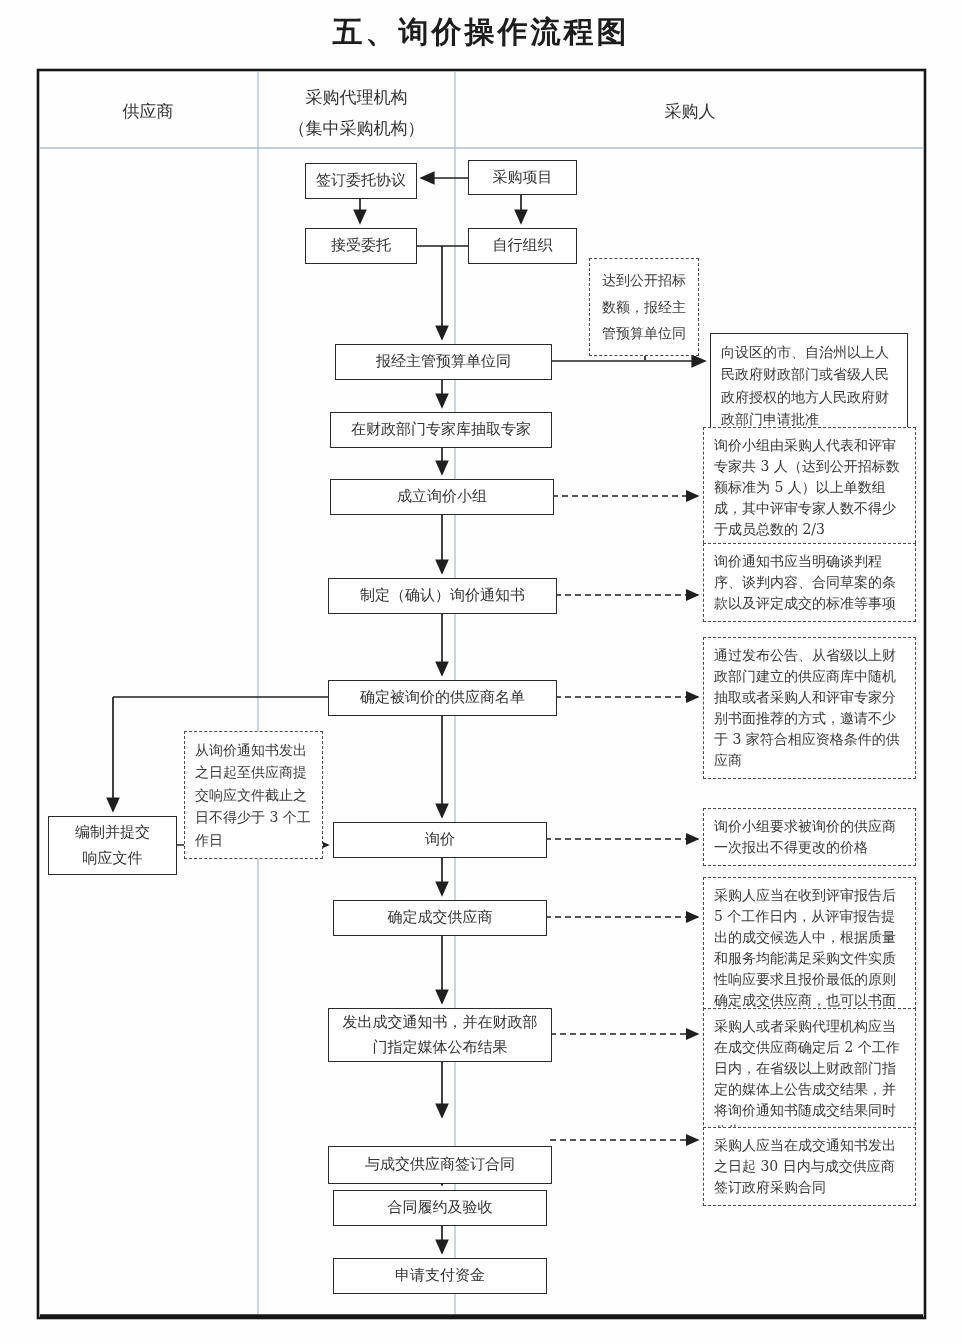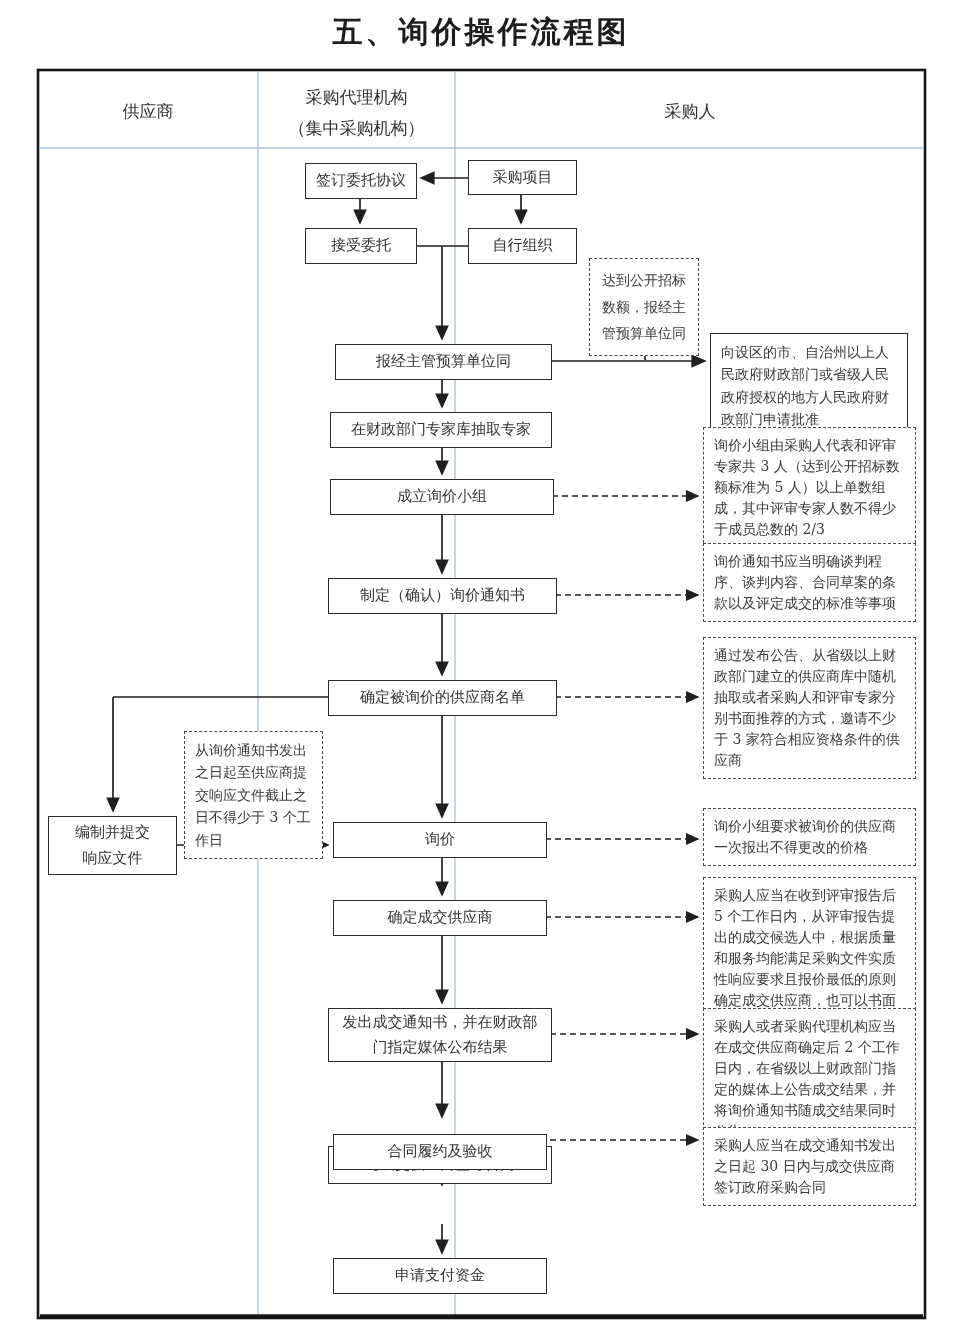--- a/index.html
+++ b/index.html
@@ -100,21 +100,21 @@
   <div class="node" style="left:330px;top:479px;width:222px;height:34px;">成立询价小组</div>
   <div class="node" style="left:328px;top:578px;width:227px;height:34px;">制定（确认）询价通知书</div>
   <div class="node" style="left:328px;top:680px;width:227px;height:34px;">确定被询价的供应商名单</div>
   <div class="node" style="left:48px;top:816px;width:127px;height:57px;">编制并提交
 响应文件</div>
   <div class="node" style="left:333px;top:822px;width:212px;height:34px;">询价</div>
   <div class="node" style="left:333px;top:900px;width:212px;height:34px;">确定成交供应商</div>
   <div class="node" style="left:328px;top:1008px;width:222px;height:52px;">发出成交通知书，并在财政部
 门指定媒体公布结果</div>
   <div class="node" style="left:328px;top:1122px;width:222px;height:36px;margin-top:24px;">与成交供应商签订合同</div>
-  <div class="node" style="left:333px;top:1134px;width:212px;height:34px;">合同履约及验收</div>
+  <div class="node" style="left:333px;top:1190px;width:212px;height:34px;">合同履约及验收</div>
   <div class="node" style="left:333px;top:1258px;width:212px;height:34px;">申请支付资金</div>
 
   <div class="ann tall" style="left:589px;top:258px;width:110px;min-height:82px;">达到公开招标数额，报经主管预算单位同</div>
   <div class="ann solid mid" style="left:710px;top:333px;width:198px;min-height:66px;">向设区的市、自治州以上人民政府财政部门或省级人民政府授权的地方人民政府财政部门申请批准</div>
   <div class="ann" style="left:703px;top:427px;width:213px;min-height:88px;">询价小组由采购人代表和评审专家共 3 人（达到公开招标数额标准为 5 人）以上单数组成，其中评审专家人数不得少于成员总数的 2/3</div>
   <div class="ann" style="left:703px;top:543px;width:213px;min-height:68px;">询价通知书应当明确谈判程序、谈判内容、合同草案的条款以及评定成交的标准等事项</div>
   <div class="ann" style="left:703px;top:637px;width:213px;min-height:100px;">通过发布公告、从省级以上财政部门建立的供应商库中随机抽取或者采购人和评审专家分别书面推荐的方式，邀请不少于 3 家符合相应资格条件的供应商</div>
   <div class="ann mid" style="left:184px;top:731px;width:139px;min-height:86px;">从询价通知书发出之日起至供应商提交响应文件截止之日不得少于 3 个工作日</div>
   <div class="ann" style="left:703px;top:808px;width:213px;min-height:50px;">询价小组要求被询价的供应商一次报出不得更改的价格</div>
   <div class="ann" style="left:703px;top:877px;width:213px;min-height:116px;">采购人应当在收到评审报告后 5 个工作日内，从评审报告提出的成交候选人中，根据质量和服务均能满足采购文件实质性响应要求且报价最低的原则确定成交供应商，也可以书面授权询价小组直接确定成交</div>

